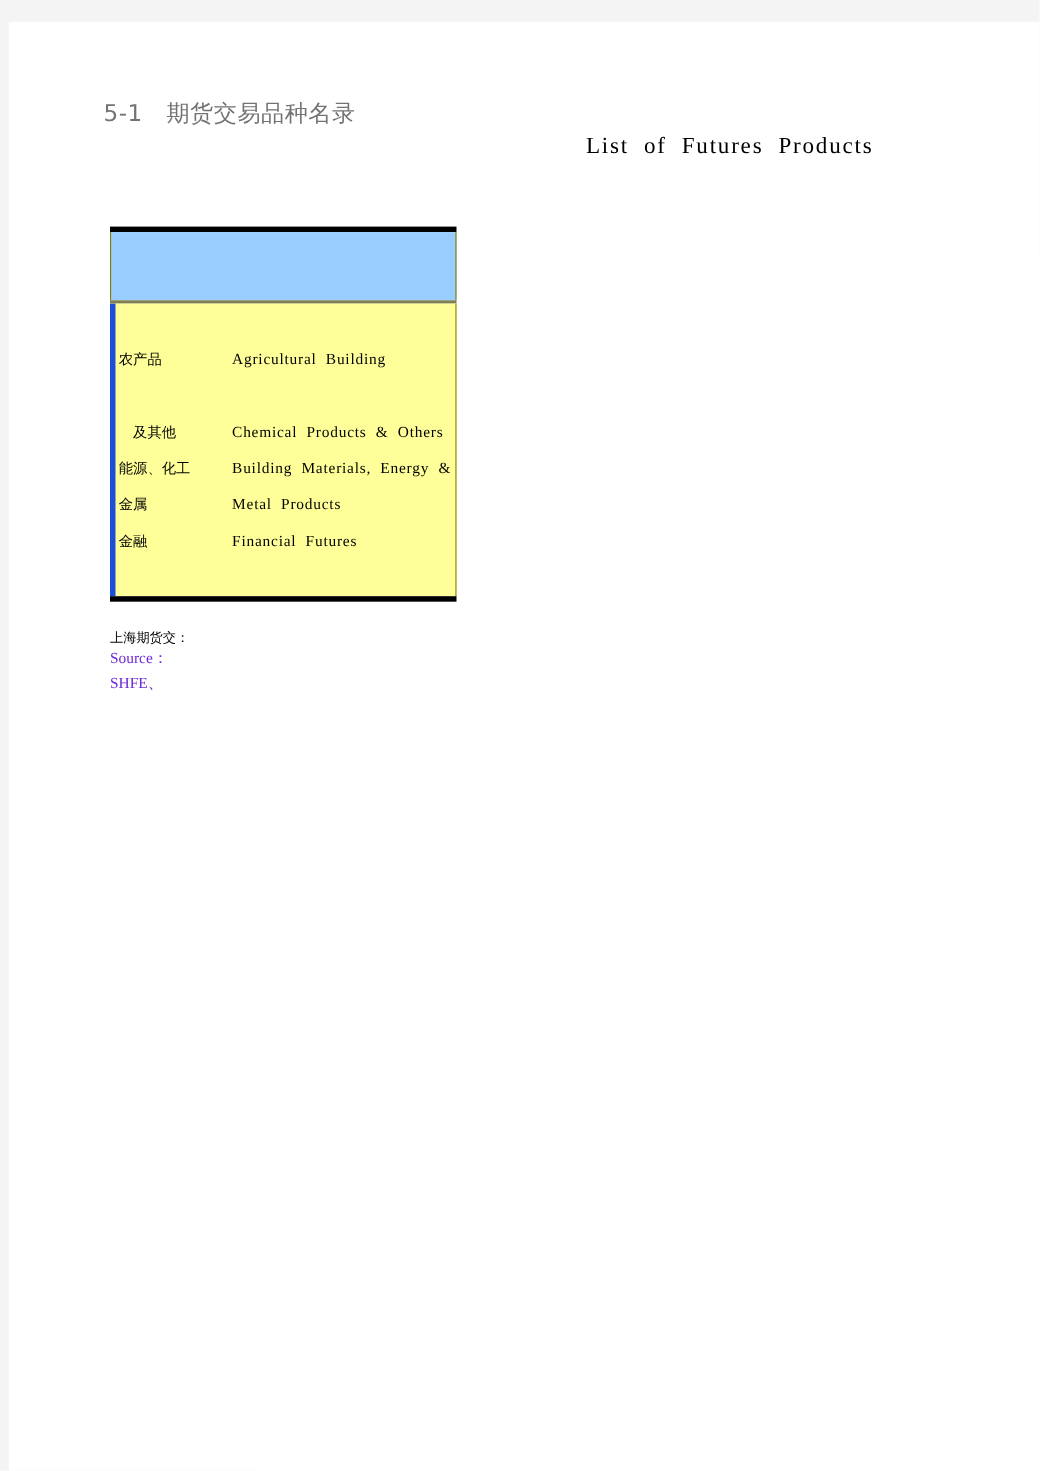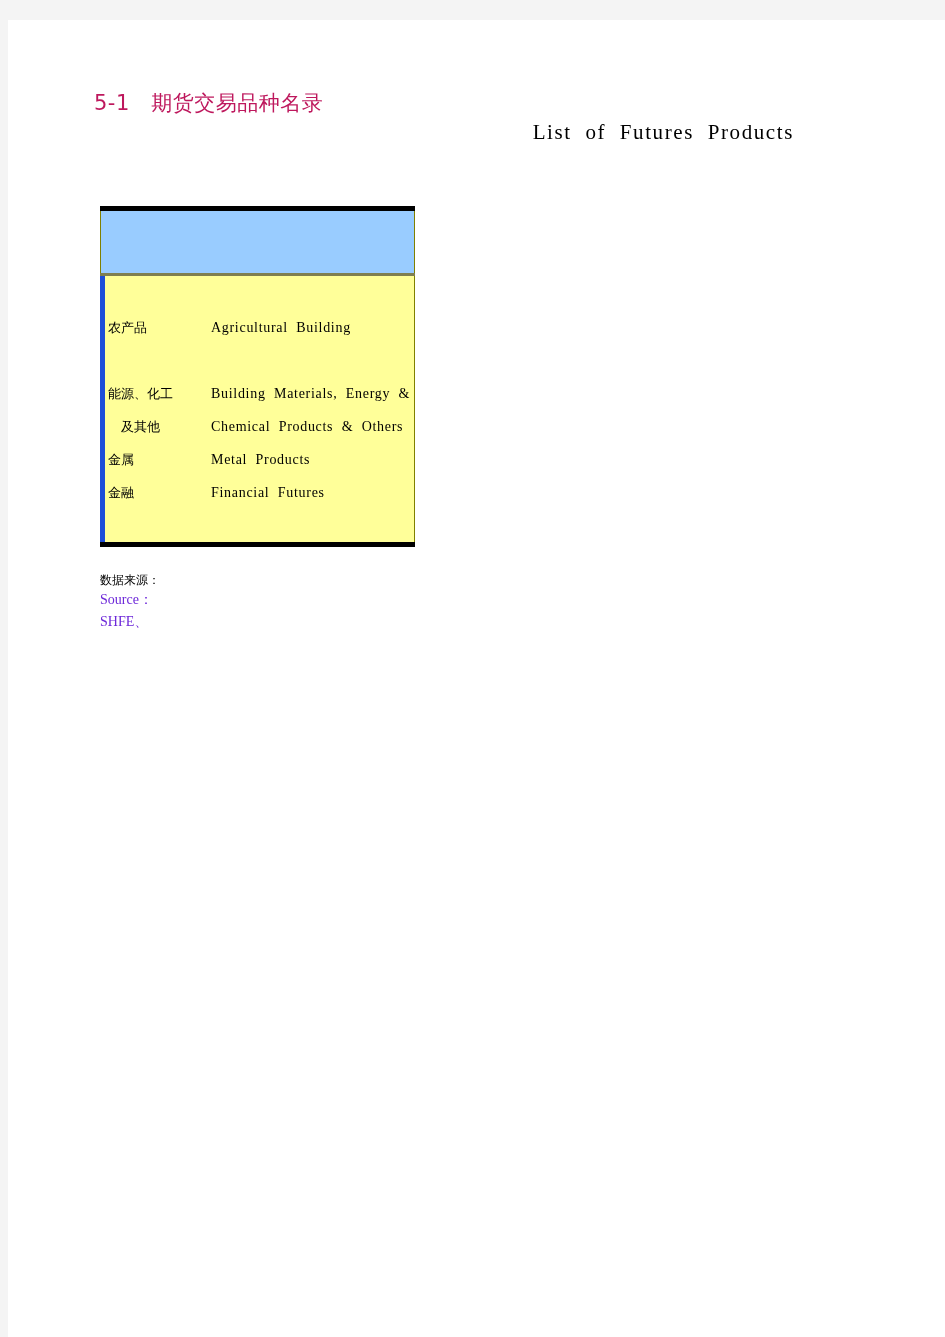--- a/index.html
+++ b/index.html
@@ -25,21 +25,21 @@
   
   .title-block {
     position: absolute;
     left: 86px;
     top: 68px;
     width: 700px;
   }
   .title-cn {
     font-family: "DejaVu Sans", sans-serif;
     font-size: 21px;
-    color: #be185d;
+    color: #737373;
     line-height: 30px;
     white-space: pre;
     letter-spacing: 0.5px;
   }
   .title-en {
     font-family: "Liberation Serif", serif;
     font-size: 21px;
     color: #000000;
     line-height: 29px;
     letter-spacing: 1.6px;
@@ -165,45 +165,45 @@
       <div class="row spacer"></div>
 
       <div class="row">
         <div class="cell-cn">农产品</div>
         <div class="cell-en">Agricultural  Building</div>
       </div>
 
       <div class="row spacer"></div>
 
       <div class="row">
+        <div class="cell-cn indent">及其他</div>
+        <div class="cell-en">Chemical  Products  &amp;  Others</div>
+      </div>
+
+      <div class="row">
         <div class="cell-cn">能源、化工</div>
         <div class="cell-en">Building  Materials,  Energy  &amp;</div>
       </div>
 
       <div class="row">
-        <div class="cell-cn indent">及其他</div>
-        <div class="cell-en">Chemical  Products  &amp;  Others</div>
-      </div>
-
-      <div class="row">
         <div class="cell-cn">金属</div>
         <div class="cell-en">Metal  Products</div>
       </div>
 
       <div class="row">
         <div class="cell-cn">金融</div>
         <div class="cell-en">Financial  Futures</div>
       </div>
 
       <div class="row spacer"></div>
 
     </div>
 
     <div class="table-bottom-rule"></div>
   </div>
 
   <div class="source-block">
-    <div class="src-cn">数据来源：</div>
+    <div class="src-cn">上海期货交：</div>
     <div class="src-en">Source：</div>
     <div class="src-en">SHFE、</div>
   </div>
 
 </div>
 
 </body></html>

